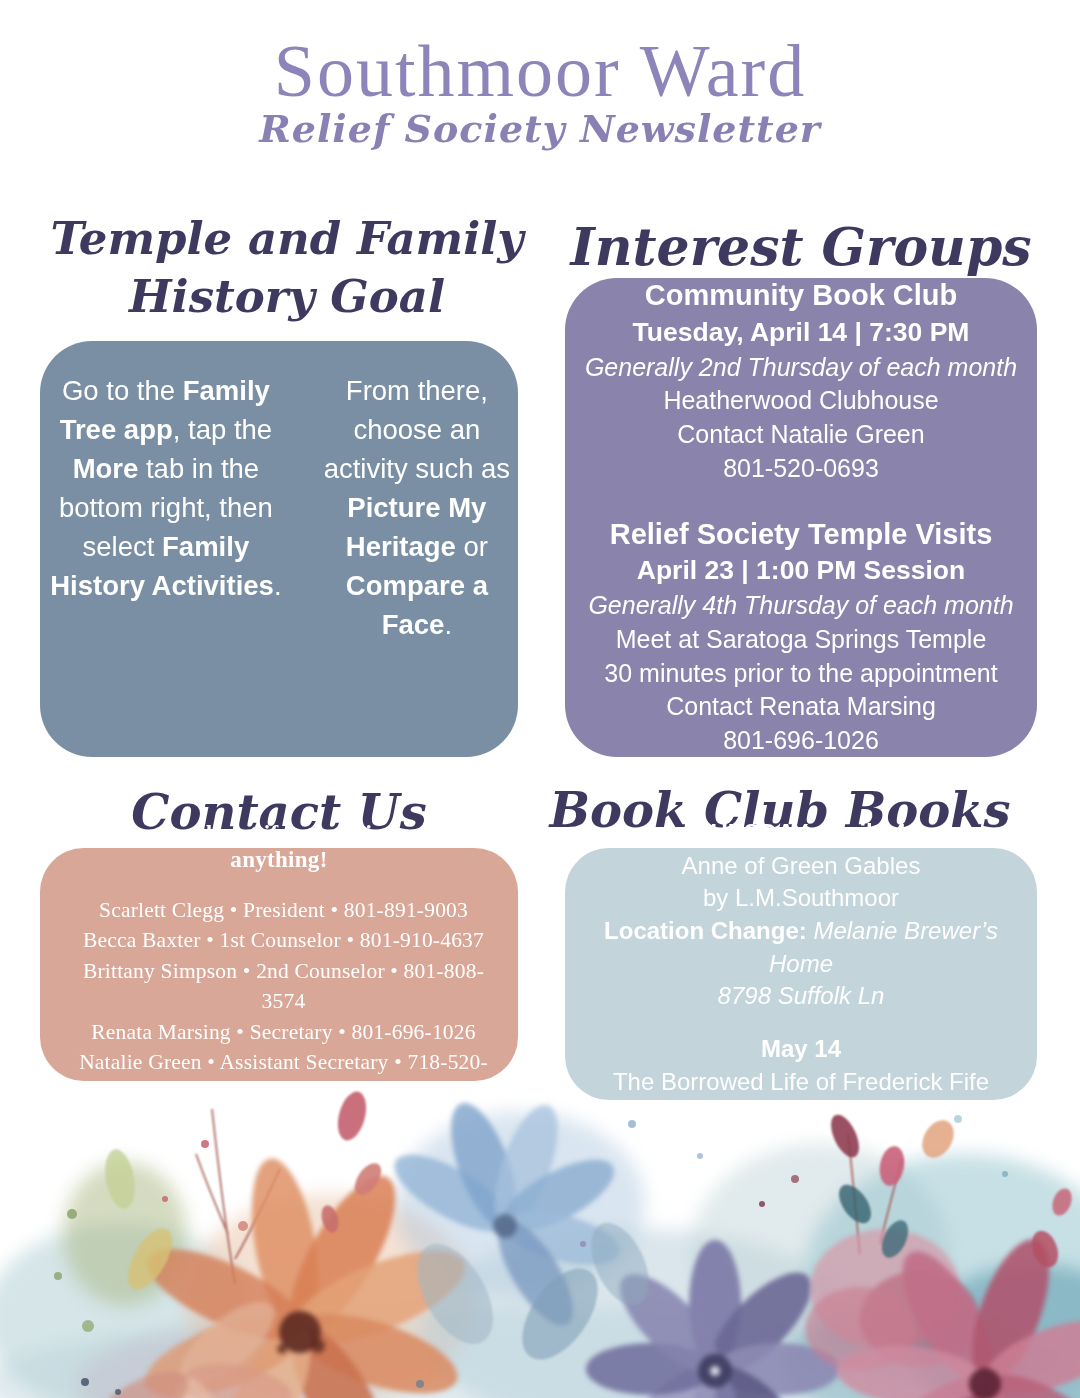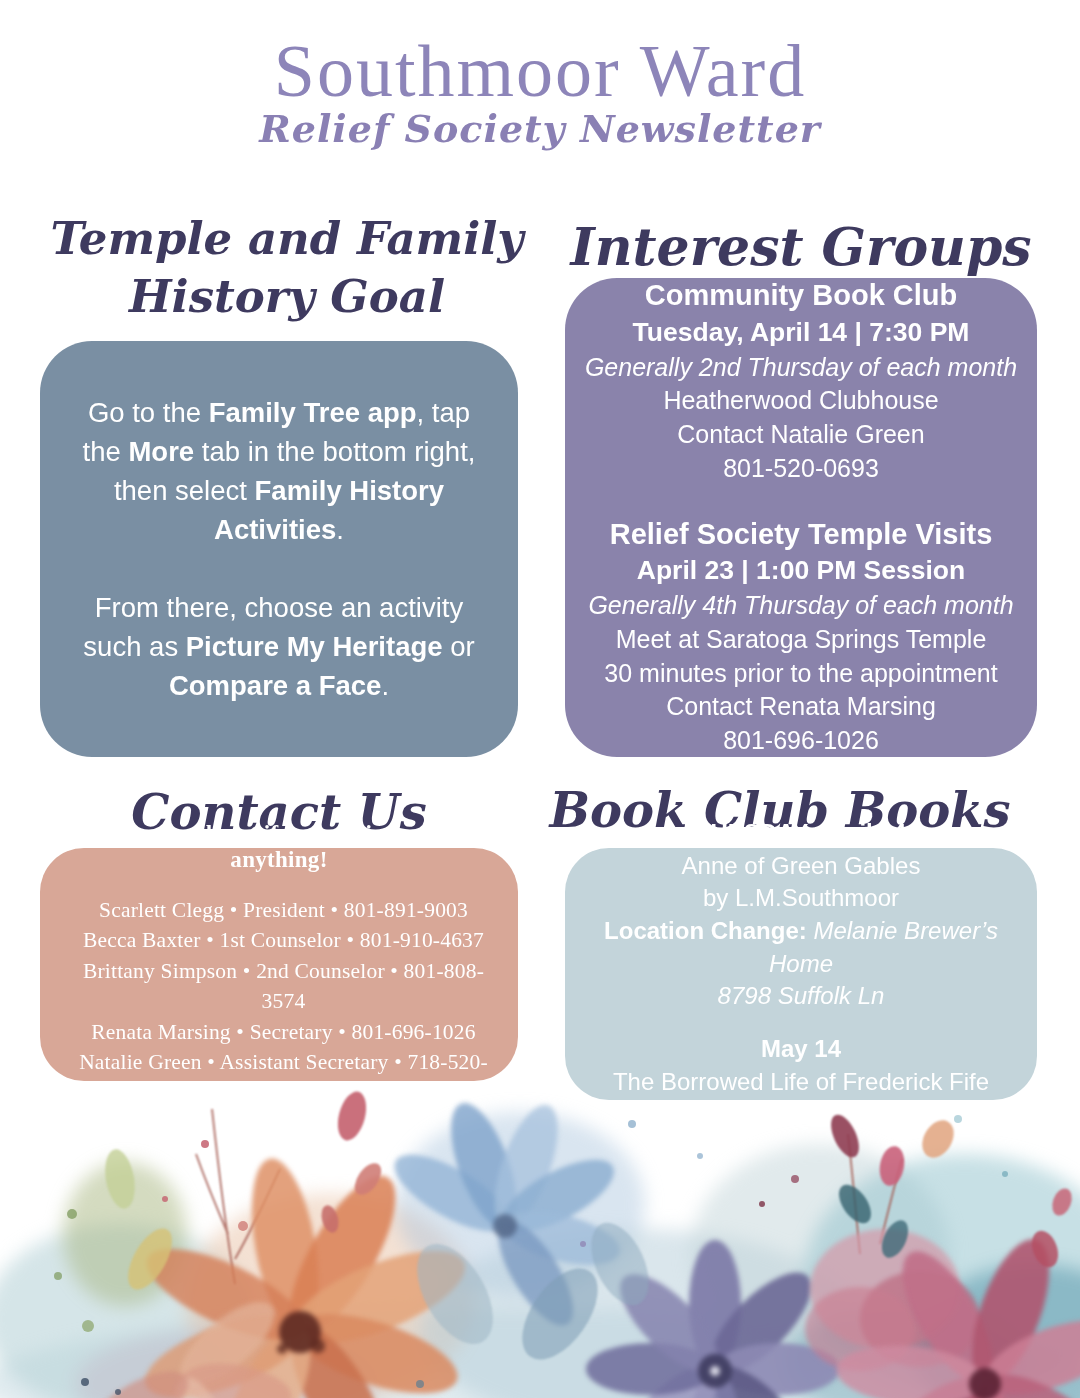--- a/index.html
+++ b/index.html
@@ -29,22 +29,22 @@
   .temple-heading { top:210px; left:48px; width:478px; font-size:45px; line-height:1.28; }
   .interest-heading { top:216px; left:565px; width:472px; font-size:52px; }
   .contact-heading { top:784px; left:40px; width:478px; font-size:48px; }
   .books-heading { top:782px; left:544px; width:472px; font-size:48px; }
 
   .card { position:absolute; color:#ffffff; text-align:center; }
 
   .blue-card {
     top:341px; left:40px; width:478px; height:416px;
     background:var(--blue-card); border-radius:52px;
-    display:flex; flex-direction:column; justify-content:center;
-    gap:38px; padding:30px 26px;
+    display:flex; flex-direction:row; justify-content:center;
+    gap:38px; padding:30px 7px;
     font-size:27.5px; line-height:1.42; font-weight:400;
   }
   .blue-card b { font-weight:700; }
 
   .purple-card {
     top:278px; left:565px; width:472px; height:479px;
     background:var(--purple-card); border-radius:52px;
     display:flex; flex-direction:column; justify-content:center;
     gap:30px; padding:24px 16px;
   }

